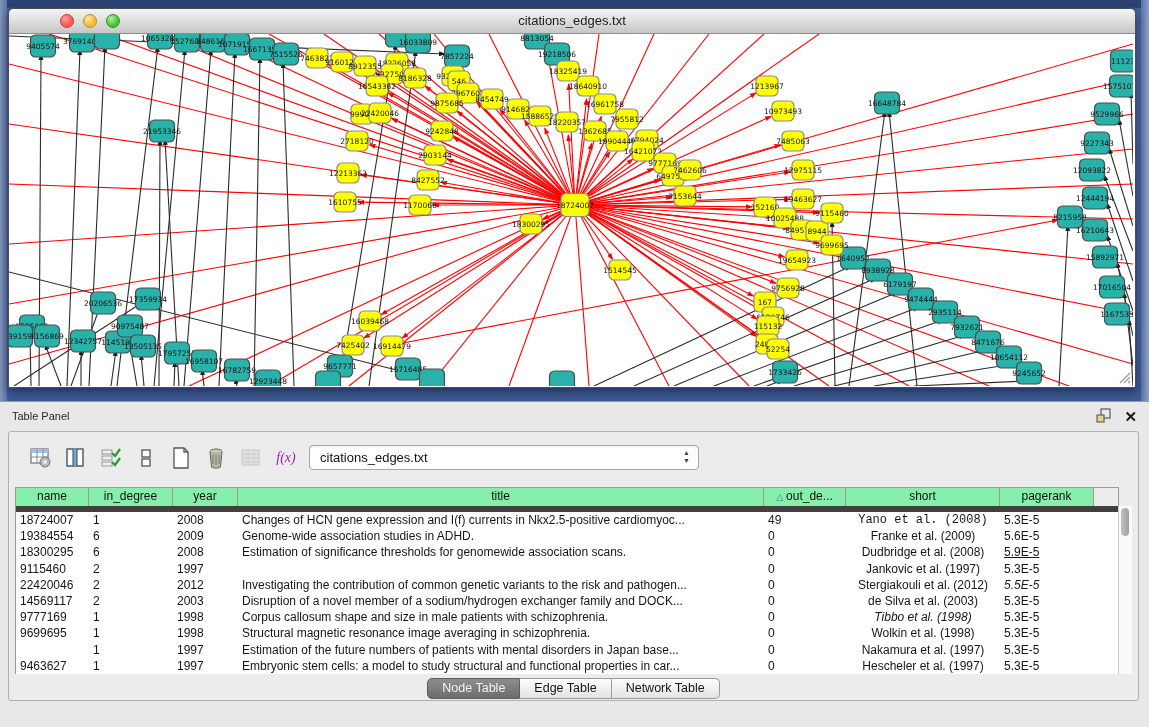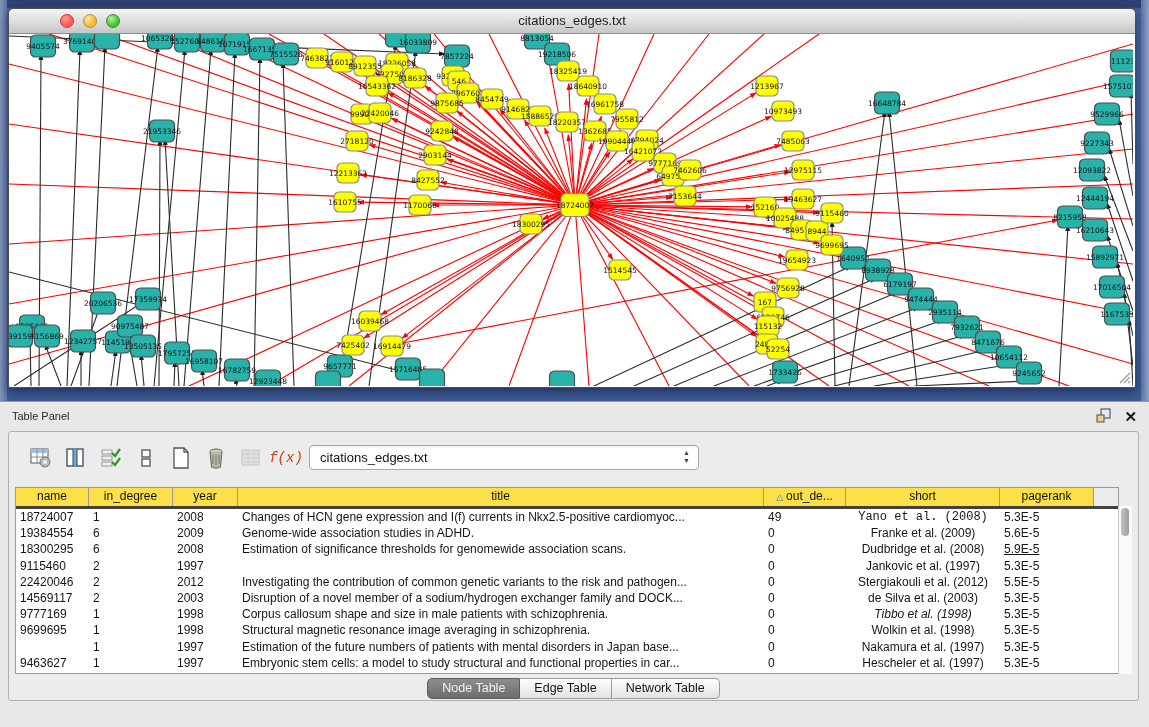--- a/index.html
+++ b/index.html
@@ -34,30 +34,30 @@
          background:#e8e8e8;border-top:1px solid #9a9a9a;}
   .panel-header{position:absolute;left:0;top:0;width:100%;height:28px;}
   .panel-title{position:absolute;left:12px;top:0;height:28px;line-height:28px;font-size:11px;color:#2a2a2a;}
   .ph-icons{position:absolute;right:12px;top:5px;display:flex;gap:12px;align-items:center;}
   .xclose{font-size:15px;font-weight:bold;color:#1a1a1a;line-height:18px;cursor:default;}
   .panel-box{position:absolute;left:8px;top:29px;width:1131px;height:270px;box-sizing:border-box;
              background:#ececec;border:1px solid #b0b0b0;border-radius:3px;}
   
   .toolbar{position:absolute;left:20px;top:10px;height:32px;display:flex;align-items:center;gap:11px;}
   .tbtn{width:24px;height:26px;display:flex;align-items:center;justify-content:center;}
-  .fx{font-family:Liberation Mono, monospace;font-style:italic;font-size:14px;color:#c2410c;}
+  .fx{font-family:Liberation Serif, serif;font-style:italic;font-size:14px;color:#a21caf;}
   .dropdown{position:absolute;left:300px;top:13px;width:390px;height:25px;box-sizing:border-box;
             background:#fff;border:1px solid #a8a8a8;border-radius:4px;
             font-size:13px;color:#111;line-height:23px;padding-left:10px;
             box-shadow:inset 0 1px 2px rgba(0,0,0,.08);}
   .dd-arrows{position:absolute;right:8px;top:3px;font-size:7px;line-height:8px;color:#444;text-align:center;}
   
   .tablewrap{position:absolute;left:6px;top:55px;width:1104px;height:187px;background:#fff;
              border:1px solid #9a9a9a;box-sizing:border-box;}
-  .thead{display:flex;height:18px;background:#fde047;border-bottom:3px solid #404040;}
+  .thead{display:flex;height:18px;background:#86efac;border-bottom:6px solid #404040;}
   .th{box-sizing:border-box;border-right:1px solid #9a9a9a;font-size:12px;color:#111;
       text-align:center;line-height:17px;overflow:hidden;white-space:nowrap;}
   .th:last-child{border-right:none;background:#ececec;}
   .sorttri{color:#3f7fb4;font-size:9px;margin-right:3px;}
   .tr{display:flex;height:16.2px;background:#fff;}
   .td{box-sizing:border-box;font-size:12px;color:#151515;line-height:16px;
       overflow:hidden;white-space:nowrap;padding:0 4px;}
   .td.c{text-align:center;}
   .vscroll{position:absolute;right:-14px;top:18px;width:13px;height:168px;background:#fafafa;
            border-left:1px solid #c9c9c9;}
@@ -846,21 +846,21 @@
               <div class="td c" style="width: 154px;">Jankovic et al. (1997)</div>
               <div class="td" style="width: 94px;">5.3E-5</div>
             </div>
             <div class="tr">
               <div class="td" style="width: 73px;">22420046</div>
               <div class="td" style="width: 84px;">2</div>
               <div class="td" style="width: 65px;">2012</div>
               <div class="td" style="width: 526px;">Investigating the contribution of common genetic variants to the risk and pathogen...</div>
               <div class="td" style="width: 82px;">0</div>
               <div class="td c" style="width: 154px;">Stergiakouli et al. (2012)</div>
-              <div class="td" style="width: 94px;">5.5E-5</div>
+              <div class="td" style="width: 94px; font-style: italic;">5.5E-5</div>
             </div>
             <div class="tr">
               <div class="td" style="width: 73px;">14569117</div>
               <div class="td" style="width: 84px;">2</div>
               <div class="td" style="width: 65px;">2003</div>
               <div class="td" style="width: 526px;">Disruption of a novel member of a sodium/hydrogen exchanger family and DOCK...</div>
               <div class="td" style="width: 82px;">0</div>
               <div class="td c" style="width: 154px;">de Silva et al. (2003)</div>
               <div class="td" style="width: 94px;">5.3E-5</div>
             </div>

